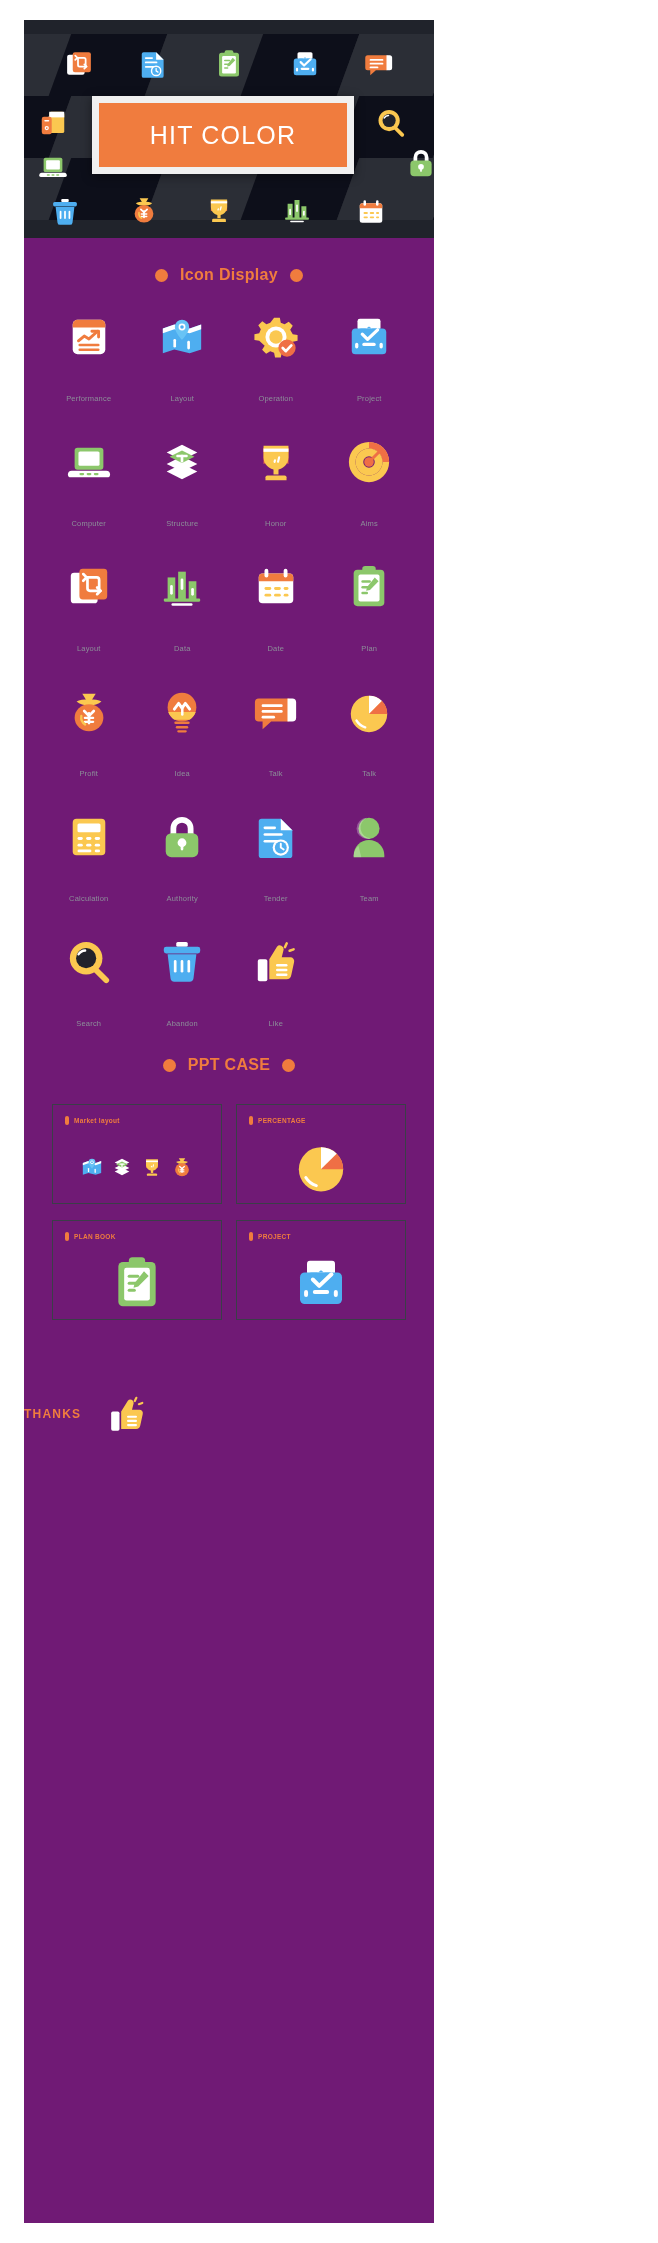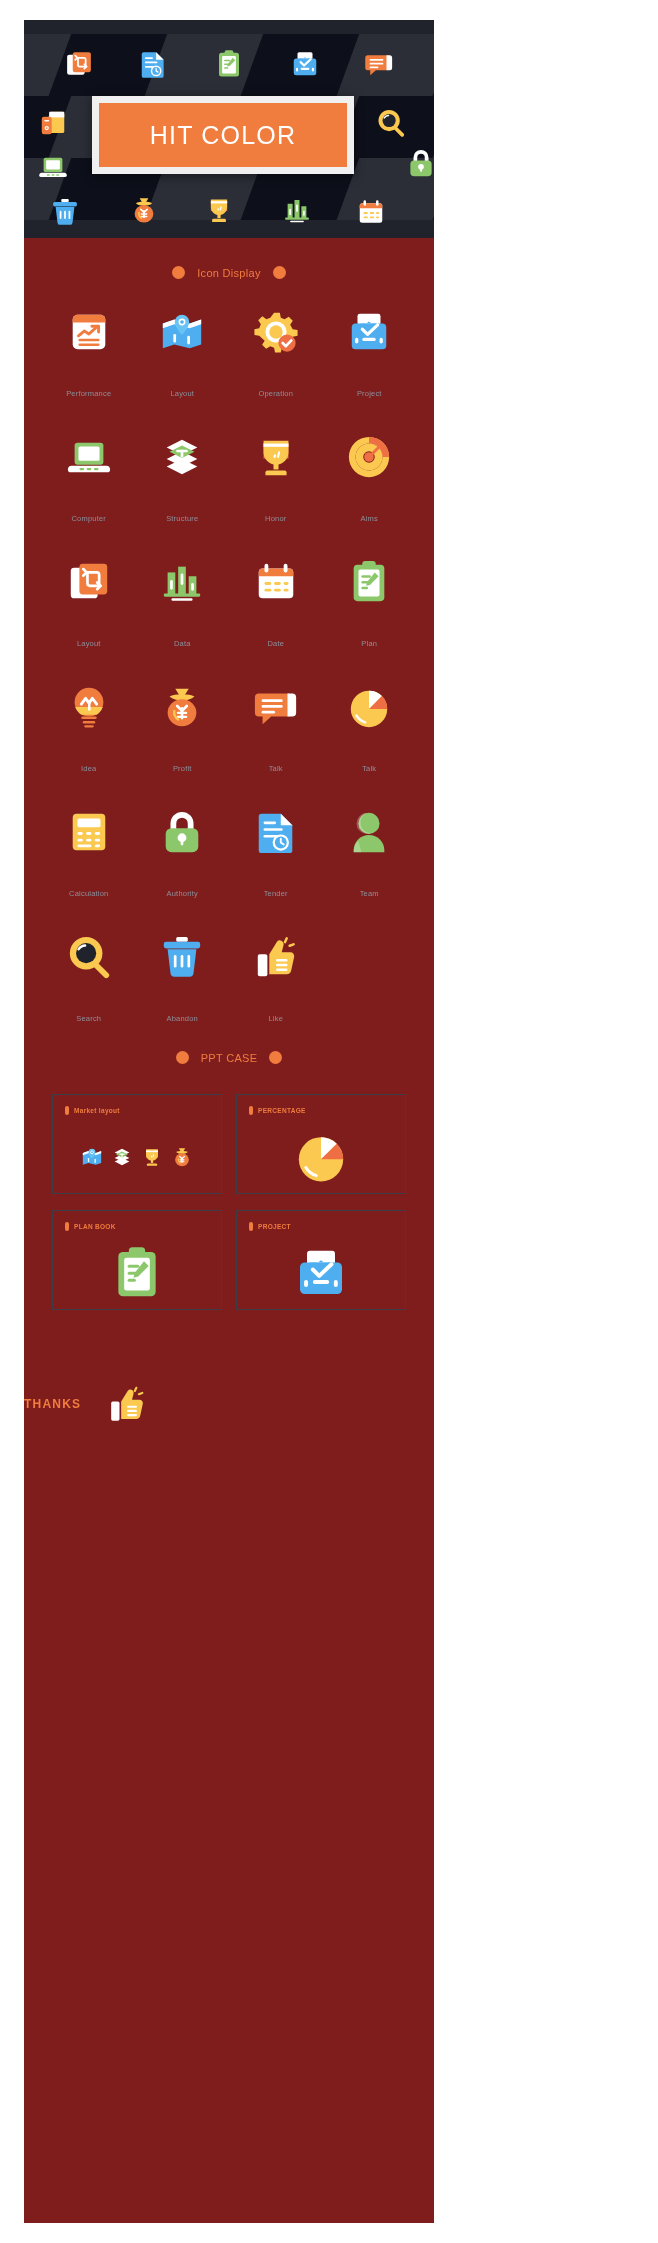--- a/index.html
+++ b/index.html
@@ -8,21 +8,21 @@
     background: #ffffff;
     font-family: "Liberation Sans", sans-serif;
   }
   body { width: 658px; height: 2243px; position: relative; overflow: hidden; }
 
   .page {
     position: absolute;
     left: 24px; top: 20px;
     width: 410px;
     height: 2203px;
-    background: #7f1d1d;
+    background: #701a75;
     overflow: hidden;
   }
 
   
   .hero {
     position: relative;
     width: 410px;
     height: 218px;
     background: #20232b;
     overflow: hidden;
@@ -91,22 +91,22 @@
     content: "";
     position: absolute;
     left: -2px; bottom: -2px;
     width: 9px; height: 9px;
     border-radius: 50%;
     background: #ffffff;
     z-index: -1;
   }
   .sec-title {
     color: #f07c3e;
-    font-size: 11px;
-    font-weight: normal;
+    font-size: 16px;
+    font-weight: bold;
     letter-spacing: .3px;
   }
 
   
   .icon-grid {
     margin-top: 30px;
     padding: 0 18px;
     display: grid;
     grid-template-columns: repeat(4, 1fr);
     row-gap: 36px;
@@ -637,32 +637,32 @@
           <svg>
             <use href="#s-plan"></use>
           </svg>
         </span>
       <span class="icon-label">Plan</span>
     </div>
 
     <div class="icon-cell">
       <span class="icon-art">
           <svg>
+            <use href="#s-profit"></use>
+          </svg>
+        </span>
+      <span class="icon-label">Profit</span>
+    </div>
+    <div class="icon-cell">
+      <span class="icon-art">
+          <svg>
             <use href="#s-idea"></use>
           </svg>
         </span>
       <span class="icon-label">Idea</span>
-    </div>
-    <div class="icon-cell">
-      <span class="icon-art">
-          <svg>
-            <use href="#s-profit"></use>
-          </svg>
-        </span>
-      <span class="icon-label">Profit</span>
     </div>
     <div class="icon-cell">
       <span class="icon-art">
           <svg>
             <use href="#s-talk"></use>
           </svg>
         </span>
       <span class="icon-label">Talk</span>
     </div>
 

